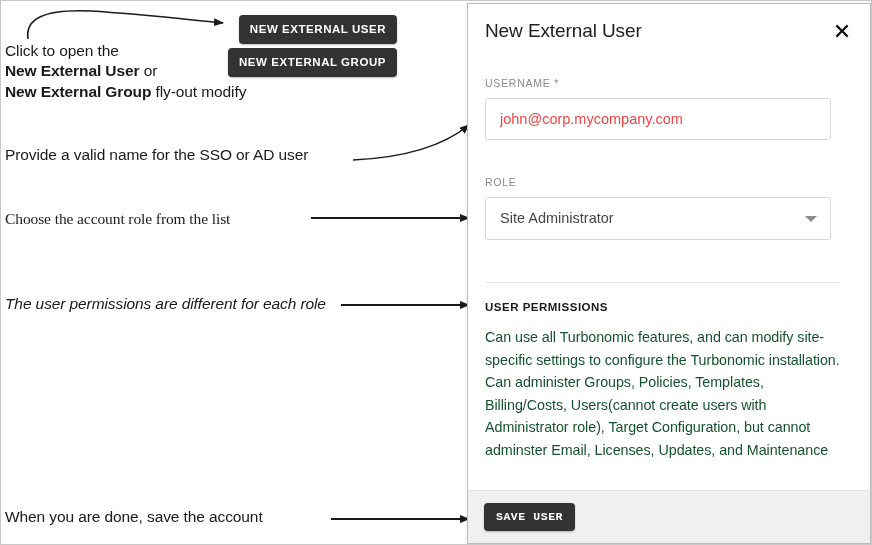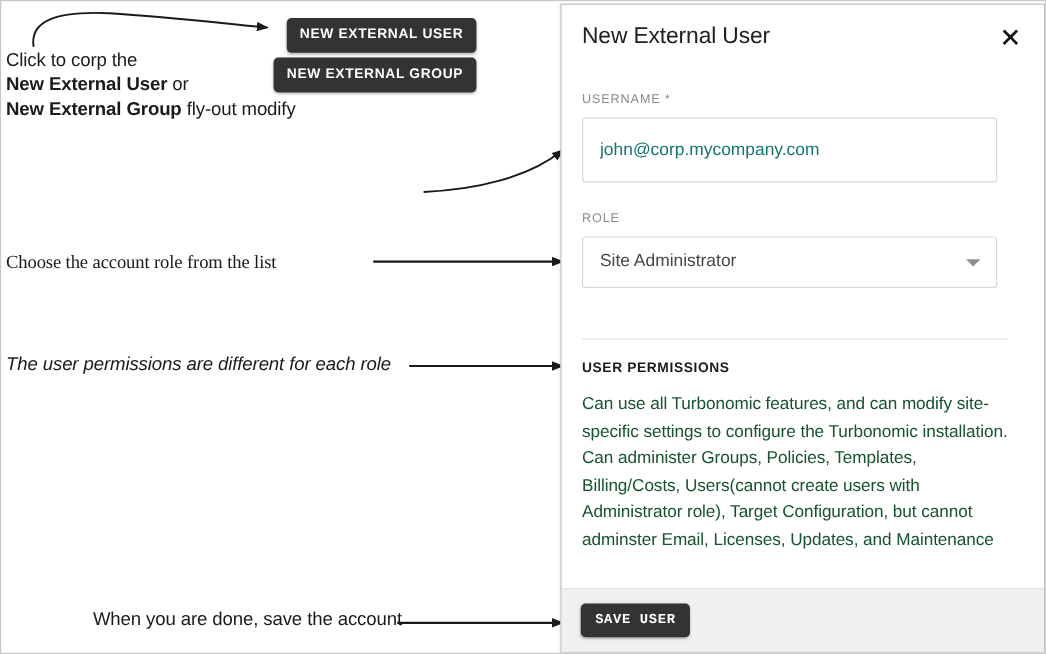--- a/index.html
+++ b/index.html
@@ -31,21 +31,21 @@
     color: #1a1a1a;
     letter-spacing: -0.1px;
   }
   .annotation b {
     font-weight: bold;
   }
   #anno-open   { left: 4px;  top: 40px;  width: 260px; }
   #anno-name   { left: 4px;  top: 144px; width: 350px; }
   #anno-role   { left: 4px;  top: 208px; width: 330px; font-family: Liberation Serif, serif; }
   #anno-perms  { left: 4px;  top: 293px; width: 330px; font-style: italic; }
-  #anno-save   { left: 4px;  top: 506px; width: 330px; text-align: right; }
+  #anno-save   { left: 4px;  top: 506px; width: 330px; }
 
   
   #arrows {
     position: absolute;
     left: 0; top: 0;
     width: 872px; height: 545px;
     pointer-events: none;
   }
 
   
@@ -130,28 +130,28 @@
     color: #8a8a8a;
     text-transform: uppercase;
   }
   #label-username { left: 17px; top: 13px; }
   #label-role     { left: 17px; top: 112px; }
 
   .text-input {
     position: absolute;
     left: 17px;
     width: 346px;
-    height: 54px;
+    height: 42px;
     box-sizing: border-box;
     border: 1px solid #d8d8d8;
     border-radius: 3px;
     background: #ffffff;
     font-family: "Liberation Sans", sans-serif;
     font-size: 14.5px;
-    color: #0f766e;
+    color: #ef4444;
     padding: 0 14px;
     outline: none;
   }
   #input-username { top: 34px; }
 
   #select-role-wrap {
     position: absolute;
     left: 17px; top: 133px;
     width: 346px; height: 42px;
   }
@@ -254,25 +254,26 @@
     <path d="M352,159 C396,157 440,147 468,124" fill="none" stroke="#1a1a1a" stroke-width="1.6" marker-end="url(#ah)"></path>
 
     <path d="M310,217 L468,217" fill="none" stroke="#1a1a1a" stroke-width="1.8" marker-end="url(#ah)"></path>
 
     <path d="M340,304 L468,304" fill="none" stroke="#1a1a1a" stroke-width="1.8" marker-end="url(#ah)"></path>
 
     <path d="M330,518 L468,518" fill="none" stroke="#1a1a1a" stroke-width="1.8" marker-end="url(#ah)"></path>
   </svg>
 
   <div class="annotation" id="anno-open">
-    <span>Click to corp the</span><br>
+    <span>Click to open the</span><br>
     <b>New External User</b><span> or</span><br>
     <b>New External Group</b><span> fly-out modify</span>
   </div>
 
+  <div class="annotation" id="anno-name">Provide a valid name for the SSO or AD user</div>
 
   <div class="annotation" id="anno-role">Choose the account role from the list</div>
 
   <div class="annotation" id="anno-perms">The user permissions are different for each role</div>
 
   <div class="annotation" id="anno-save">When you are done, save the account</div>
 
   <button class="dark-btn" id="btn-new-external-user">NEW EXTERNAL USER</button>
 
   <button class="dark-btn" id="btn-new-external-group">NEW EXTERNAL GROUP</button>

